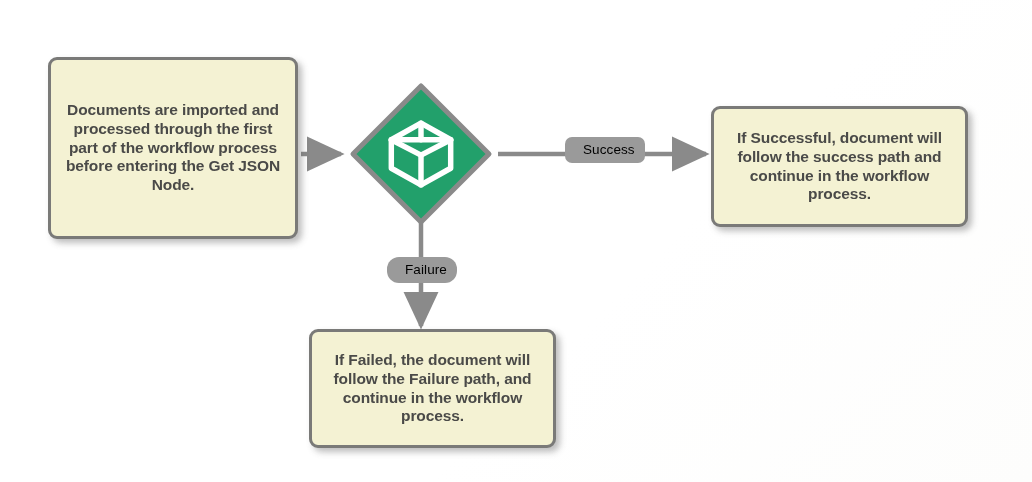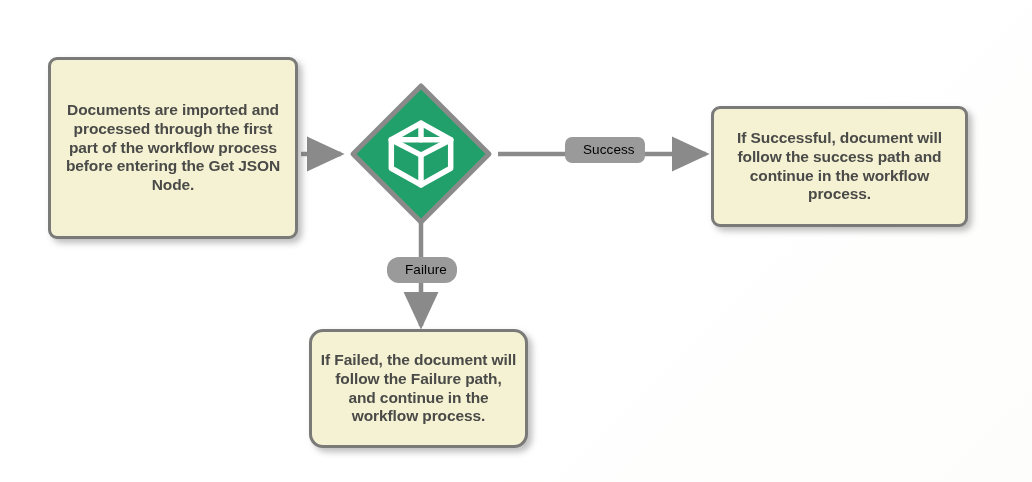--- a/index.html
+++ b/index.html
@@ -50,21 +50,21 @@
     padding: 4px 8px;
     letter-spacing: -0.1px;
   }
   .note-text {
     width: 100%;
     white-space: pre-line;
   }
 
   #note-source   { left: 48px;  top: 57px;  width: 250px; height: 182px; }
   #note-success  { left: 711px; top: 86px;  width: 257px; height: 121px; margin-top: 20px; }
-  #note-failure  { left: 309px; top: 329px; width: 219px; height: 119px; border-radius: 14px; }
+  #note-failure  { left: 309px; top: 329px; width: 247px; height: 119px; }
 
   
   #decision {
     position: absolute;
     left: 345px;
     top: 78px;
     width: 152px;
     height: 152px;
   }
   #decision .diamond-shape {

